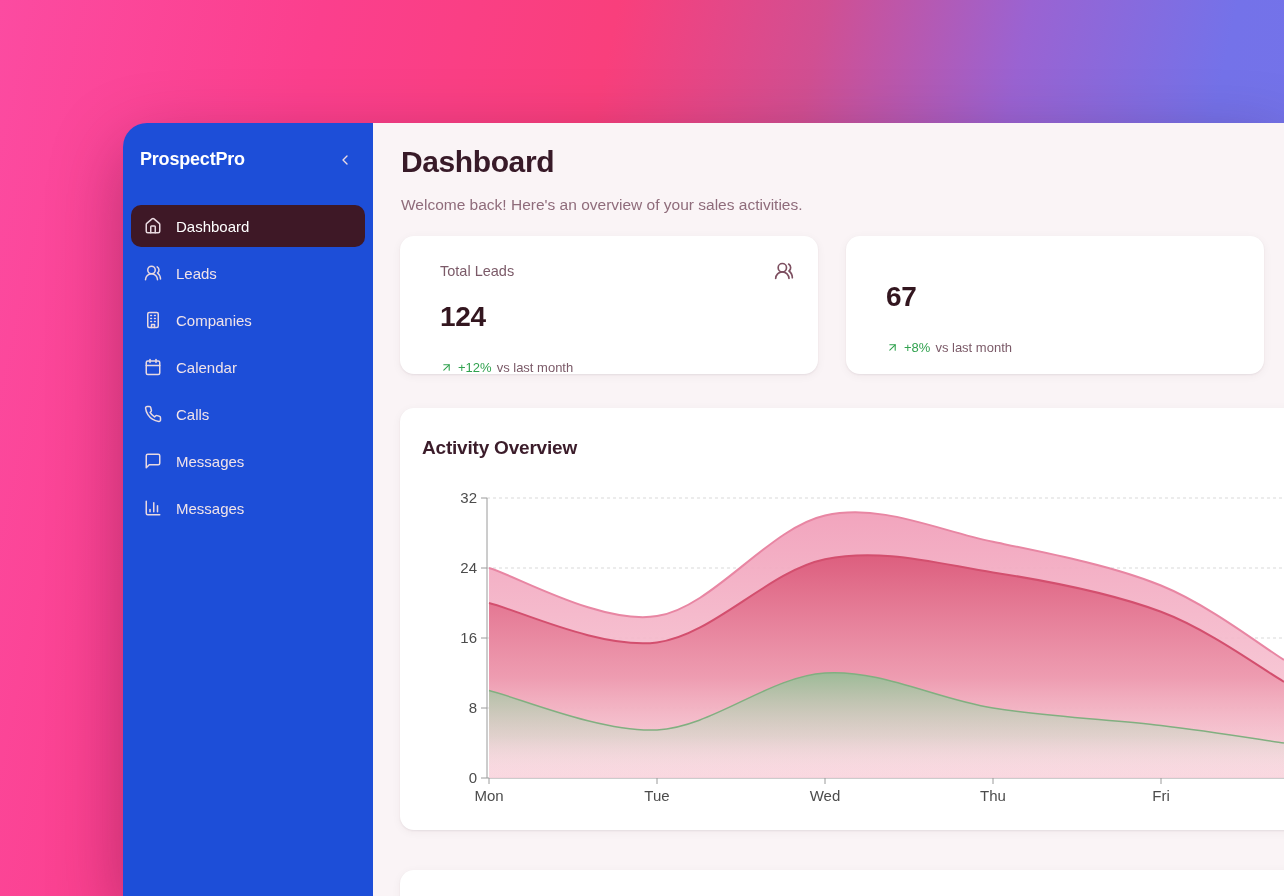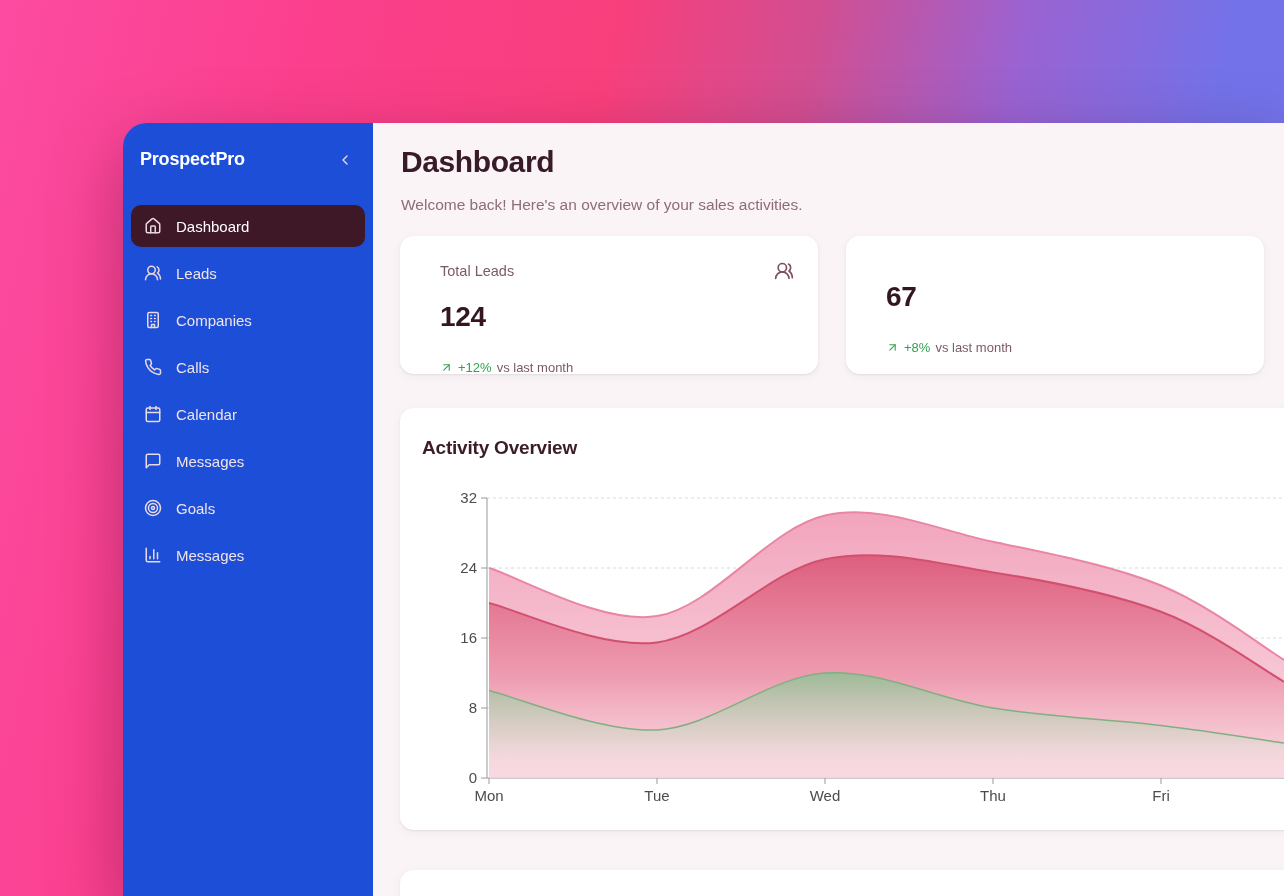--- a/index.html
+++ b/index.html
@@ -94,53 +94,43 @@
               <path d="M9 14h1"></path>
               <path d="M14 14h1"></path>
               <path d="M10 22v-4h4v4"></path>
             </svg>
           </span>
         <span>Companies</span>
       </div>
       <div class="nav-item">
         <span class="icon">
             <svg class="ic" width="18" height="18" viewBox="0 0 24 24">
-              <path d="M22 16.92v3a2 2 0 0 1-2.18 2 19.79 19.79 0 0 1-8.63-3.07 19.5 19.5 0 0 1-6-6 19.79 19.79 0 0 1-3.07-8.67A2 2 0 0 1 4.11 2h3a2 2 0 0 1 2 1.72 12.84 12.84 0 0 0 .7 2.81 2 2 0 0 1-.45 2.11L8.09 9.91a16 16 0 0 0 6 6l1.27-1.27a2 2 0 0 1 2.11-.45 12.84 12.84 0 0 0 2.81.7A2 2 0 0 1 22 16.92z"></path>
-            </svg>
-          </span>
-        <span>Calls</span>
-      </div>
-      <div class="nav-item">
-        <span class="icon">
-            <svg class="ic" width="18" height="18" viewBox="0 0 24 24">
               <rect x="3" y="4" width="18" height="18" rx="2"></rect>
               <path d="M16 2v4"></path>
               <path d="M8 2v4"></path>
               <path d="M3 10h18"></path>
             </svg>
           </span>
         <span>Calendar</span>
       </div>
       <div class="nav-item">
         <span class="icon">
             <svg class="ic" width="18" height="18" viewBox="0 0 24 24">
+              <path d="M22 16.92v3a2 2 0 0 1-2.18 2 19.79 19.79 0 0 1-8.63-3.07 19.5 19.5 0 0 1-6-6 19.79 19.79 0 0 1-3.07-8.67A2 2 0 0 1 4.11 2h3a2 2 0 0 1 2 1.72 12.84 12.84 0 0 0 .7 2.81 2 2 0 0 1-.45 2.11L8.09 9.91a16 16 0 0 0 6 6l1.27-1.27a2 2 0 0 1 2.11-.45 12.84 12.84 0 0 0 2.81.7A2 2 0 0 1 22 16.92z"></path>
+            </svg>
+          </span>
+        <span>Calls</span>
+      </div>
+      <div class="nav-item">
+        <span class="icon">
+            <svg class="ic" width="18" height="18" viewBox="0 0 24 24">
               <path d="M21 15a2 2 0 0 1-2 2H7l-4 4V5a2 2 0 0 1 2-2h14a2 2 0 0 1 2 2z"></path>
             </svg>
           </span>
         <span>Messages</span>
-      </div>
-      <div class="nav-item">
-        <span class="icon">
-            <svg class="ic" width="18" height="18" viewBox="0 0 24 24">
-              <circle cx="12" cy="12" r="10"></circle>
-              <circle cx="12" cy="12" r="6"></circle>
-              <circle cx="12" cy="12" r="2"></circle>
-            </svg>
-          </span>
-        <span>Goals</span>
       </div>
       <div class="nav-item">
         <span class="icon">
             <svg class="ic" width="18" height="18" viewBox="0 0 24 24">
               <path d="M3 3v16a2 2 0 0 0 2 2h16"></path>
               <path d="M18 17V9"></path>
               <path d="M13 17V5"></path>
               <path d="M8 17v-3"></path>
             </svg>
           </span>

